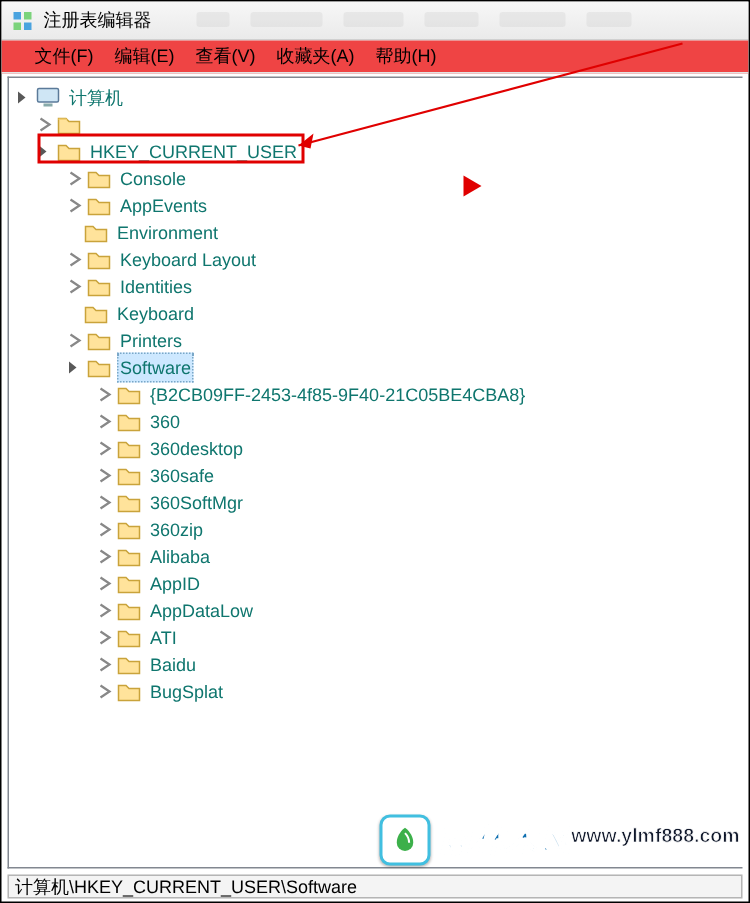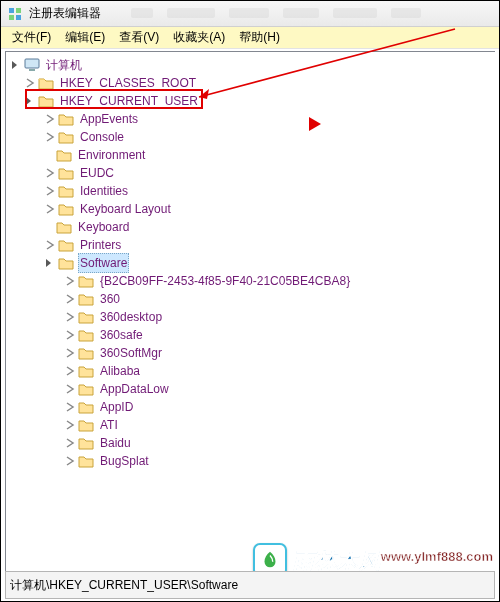--- a/index.html
+++ b/index.html
@@ -1,39 +1,39 @@
 <!DOCTYPE html>
 <html><head>
 <meta charset="utf-8">
 <style>
   * { box-sizing: border-box; margin: 0; padding: 0; font-family: "Microsoft YaHei", "Segoe UI", Tahoma, sans-serif; }
   body { width: 500px; height: 602px; background: #fff; border: 1px solid #000; position: relative; overflow: hidden; }
   .titlebar { height: 26px; background: linear-gradient(#f7f7f7,#eaeaea); border-bottom: 1px solid #d0d0d0; display: flex; align-items: center; padding: 0 6px; font-size: 12px; }
   .titlebar .icon { width: 16px; height: 16px; margin-right: 6px; display:inline-flex; align-items:center; justify-content:center; }
-  .menubar { height: 22px; display: flex; align-items: center; padding: 0 11px; font-size: 12px; gap: 14px; border-bottom: 1px solid #e3e3e3; background:#fef9c3; }
+  .menubar { height: 22px; display: flex; align-items: center; padding: 0 22px; font-size: 12px; gap: 14px; border-bottom: 1px solid #e3e3e3; background:#ef4444; }
   .menubar span { cursor: default; }
   .tree-pane { position: absolute; top: 50px; left: 4px; right: 4px; bottom: 22px; border: 1px solid #828790; border-right: none; background: #fff; overflow: hidden; }
-  .tree { padding: 4px 0 4px 4px; font-size: 12px; line-height: 18px; color: #701a75; }
+  .tree { padding: 4px 0 4px 4px; font-size: 12px; line-height: 18px; color: #0f766e; }
   .node { display: flex; align-items: center; height: 18px; white-space: nowrap; }
   .expander { width: 12px; height: 12px; display: inline-flex; align-items: center; justify-content: center; margin-right: 2px; cursor: pointer; }
   .expander svg { width:10px; height:10px; }
   .spacer { display:inline-block; width:12px; }
   .folder { width: 16px; height: 14px; margin-right: 4px; display:inline-flex; }
   .comp-icon { width:16px; height:16px; margin-right:4px; display:inline-flex; align-items:center; justify-content:center;}
   .label { padding: 0 2px; }
   .selected .label { background: #cde8ff; border: 1px dotted #7aa7c7; padding: 0 1px; }
   .red-box { position:absolute; border:2px solid #e00000; pointer-events:none; }
   .red-arrow-line { position:absolute; pointer-events:none; }
   .red-play { position:absolute; width:0; height:0; border-top:7px solid transparent; border-bottom:7px solid transparent; border-left:12px solid #e00000; pointer-events:none; }
-  .statusbar { position:absolute; left:4px; right:4px; bottom:2px; height:28px; border:1px solid #b5b5b5; background:#f4f4f4; font-size:12px; padding:1px 4px; display:flex; align-items:center; }
+  .statusbar { position:absolute; left:4px; right:4px; bottom:2px; height:16px; border:1px solid #b5b5b5; background:#f4f4f4; font-size:12px; padding:1px 4px; display:flex; align-items:center; }
   .watermark { position:absolute; right:6px; bottom:24px; display:flex; align-items:center; gap:6px; pointer-events:none; }
   .wm-badge { width:34px; height:34px; background:#fff; border:2px solid #41bfe0; border-radius:7px; display:flex; align-items:center; justify-content:center; box-shadow:0 1px 2px rgba(0,0,0,.3); }
   .wm-text { display:flex; flex-direction:row; line-height:1; }
   .wm-cn { font-size:21px; font-weight:700; color:#0f6fb0; letter-spacing:1px; font-style:italic; -webkit-text-stroke:1px #fff; }
-  .wm-url { font-size:13px; font-weight:700; color:#7f1d1d; -webkit-text-stroke:0.5px #fff; }
+  .wm-url { font-size:13px; font-weight:700; color:#0f172a; -webkit-text-stroke:0.5px #fff; }
   .indent { display:inline-block; }
   .ghost-top{ position:absolute; top:2px; left:130px; right:10px; height:20px; display:flex; gap:14px; opacity:.12; font-size:11px; align-items:center;}
   .ghost-top div{ background:#999; height:10px; border-radius:2px;}
 </style>
 </head>
 <body>
 
 <div class="ghost-top">
   <div style="width:22px"></div>
     <div style="width:48px"></div>
@@ -87,21 +87,20 @@
           <svg viewBox="0 0 10 10">
             <path d="M2 1 L8 5 L2 9" fill="none" stroke="#888" stroke-width="1.5"></path>
           </svg>
         </span>
       <span class="folder">
           <svg viewBox="0 0 16 14">
             <path d="M1 3 L6 3 L8 5 L15 5 L15 13 L1 13 Z" fill="#ffe39b" stroke="#c9a33b"></path>
             <path d="M1 3 L6 3 L7 4 L1 4 Z" fill="#f3cf72"></path>
           </svg>
         </span>
-      <span class="label">HKEY_CLASSES_ROOT</span>
     </div>
 
     <div class="node">
       <span class="indent" style="width:14px"></span>
       <span class="expander">
           <svg viewBox="0 0 10 10">
             <path d="M1 1 L6 5 L1 9 Z" fill="#595959"></path>
           </svg>
         </span>
       <span class="folder">
@@ -117,90 +116,76 @@
         <span class="expander">
           <svg viewBox="0 0 10 10">
             <path d="M2 1 L8 5 L2 9" fill="none" stroke="#888" stroke-width="1.5"></path>
           </svg>
         </span>
         <span class="folder">
           <svg viewBox="0 0 16 14">
             <path d="M1 3 L6 3 L8 5 L15 5 L15 13 L1 13 Z" fill="#ffe39b" stroke="#c9a33b"></path>
           </svg>
         </span>
+        <span class="label">Console</span>
+      </div>
+    <div class="node">
+        <span class="indent" style="width:34px"></span>
+        <span class="expander">
+          <svg viewBox="0 0 10 10">
+            <path d="M2 1 L8 5 L2 9" fill="none" stroke="#888" stroke-width="1.5"></path>
+          </svg>
+        </span>
+        <span class="folder">
+          <svg viewBox="0 0 16 14">
+            <path d="M1 3 L6 3 L8 5 L15 5 L15 13 L1 13 Z" fill="#ffe39b" stroke="#c9a33b"></path>
+          </svg>
+        </span>
         <span class="label">AppEvents</span>
       </div>
     <div class="node">
         <span class="indent" style="width:34px"></span>
-        <span class="expander">
-          <svg viewBox="0 0 10 10">
-            <path d="M2 1 L8 5 L2 9" fill="none" stroke="#888" stroke-width="1.5"></path>
-          </svg>
-        </span>
-        <span class="folder">
-          <svg viewBox="0 0 16 14">
-            <path d="M1 3 L6 3 L8 5 L15 5 L15 13 L1 13 Z" fill="#ffe39b" stroke="#c9a33b"></path>
-          </svg>
-        </span>
-        <span class="label">Console</span>
-      </div>
-    <div class="node">
-        <span class="indent" style="width:34px"></span>
         <span class="spacer"></span>
         <span class="folder">
           <svg viewBox="0 0 16 14">
             <path d="M1 3 L6 3 L8 5 L15 5 L15 13 L1 13 Z" fill="#ffe39b" stroke="#c9a33b"></path>
           </svg>
         </span>
         <span class="label">Environment</span>
       </div>
     <div class="node">
         <span class="indent" style="width:34px"></span>
         <span class="expander">
           <svg viewBox="0 0 10 10">
             <path d="M2 1 L8 5 L2 9" fill="none" stroke="#888" stroke-width="1.5"></path>
           </svg>
         </span>
         <span class="folder">
           <svg viewBox="0 0 16 14">
             <path d="M1 3 L6 3 L8 5 L15 5 L15 13 L1 13 Z" fill="#ffe39b" stroke="#c9a33b"></path>
           </svg>
         </span>
-        <span class="label">EUDC</span>
+        <span class="label">Keyboard Layout</span>
       </div>
     <div class="node">
         <span class="indent" style="width:34px"></span>
         <span class="expander">
           <svg viewBox="0 0 10 10">
             <path d="M2 1 L8 5 L2 9" fill="none" stroke="#888" stroke-width="1.5"></path>
           </svg>
         </span>
         <span class="folder">
           <svg viewBox="0 0 16 14">
             <path d="M1 3 L6 3 L8 5 L15 5 L15 13 L1 13 Z" fill="#ffe39b" stroke="#c9a33b"></path>
           </svg>
         </span>
         <span class="label">Identities</span>
       </div>
     <div class="node">
         <span class="indent" style="width:34px"></span>
-        <span class="expander">
-          <svg viewBox="0 0 10 10">
-            <path d="M2 1 L8 5 L2 9" fill="none" stroke="#888" stroke-width="1.5"></path>
-          </svg>
-        </span>
-        <span class="folder">
-          <svg viewBox="0 0 16 14">
-            <path d="M1 3 L6 3 L8 5 L15 5 L15 13 L1 13 Z" fill="#ffe39b" stroke="#c9a33b"></path>
-          </svg>
-        </span>
-        <span class="label">Keyboard Layout</span>
-      </div>
-    <div class="node">
-        <span class="indent" style="width:34px"></span>
         <span class="spacer"></span>
         <span class="folder">
           <svg viewBox="0 0 16 14">
             <path d="M1 3 L6 3 L8 5 L15 5 L15 13 L1 13 Z" fill="#ffe39b" stroke="#c9a33b"></path>
           </svg>
         </span>
         <span class="label">Keyboard</span>
       </div>
     <div class="node">
         <span class="indent" style="width:34px"></span>
@@ -307,49 +292,63 @@
         <span class="expander">
           <svg viewBox="0 0 10 10">
             <path d="M2 1 L8 5 L2 9" fill="none" stroke="#888" stroke-width="1.5"></path>
           </svg>
         </span>
         <span class="folder">
           <svg viewBox="0 0 16 14">
             <path d="M1 3 L6 3 L8 5 L15 5 L15 13 L1 13 Z" fill="#ffe39b" stroke="#c9a33b"></path>
           </svg>
         </span>
+        <span class="label">360zip</span>
+      </div>
+    <div class="node">
+        <span class="indent" style="width:54px"></span>
+        <span class="expander">
+          <svg viewBox="0 0 10 10">
+            <path d="M2 1 L8 5 L2 9" fill="none" stroke="#888" stroke-width="1.5"></path>
+          </svg>
+        </span>
+        <span class="folder">
+          <svg viewBox="0 0 16 14">
+            <path d="M1 3 L6 3 L8 5 L15 5 L15 13 L1 13 Z" fill="#ffe39b" stroke="#c9a33b"></path>
+          </svg>
+        </span>
         <span class="label">Alibaba</span>
       </div>
     <div class="node">
         <span class="indent" style="width:54px"></span>
         <span class="expander">
           <svg viewBox="0 0 10 10">
             <path d="M2 1 L8 5 L2 9" fill="none" stroke="#888" stroke-width="1.5"></path>
           </svg>
         </span>
         <span class="folder">
           <svg viewBox="0 0 16 14">
             <path d="M1 3 L6 3 L8 5 L15 5 L15 13 L1 13 Z" fill="#ffe39b" stroke="#c9a33b"></path>
           </svg>
         </span>
+        <span class="label">AppID</span>
+      </div>
+    <div class="node">
+        <span class="indent" style="width:54px"></span>
+        <span class="expander">
+          <svg viewBox="0 0 10 10">
+            <path d="M2 1 L8 5 L2 9" fill="none" stroke="#888" stroke-width="1.5"></path>
+          </svg>
+        </span>
+        <span class="folder">
+          <svg viewBox="0 0 16 14">
+            <path d="M1 3 L6 3 L8 5 L15 5 L15 13 L1 13 Z" fill="#ffe39b" stroke="#c9a33b"></path>
+          </svg>
+        </span>
         <span class="label">AppDataLow</span>
-      </div>
-    <div class="node">
-        <span class="indent" style="width:54px"></span>
-        <span class="expander">
-          <svg viewBox="0 0 10 10">
-            <path d="M2 1 L8 5 L2 9" fill="none" stroke="#888" stroke-width="1.5"></path>
-          </svg>
-        </span>
-        <span class="folder">
-          <svg viewBox="0 0 16 14">
-            <path d="M1 3 L6 3 L8 5 L15 5 L15 13 L1 13 Z" fill="#ffe39b" stroke="#c9a33b"></path>
-          </svg>
-        </span>
-        <span class="label">AppID</span>
       </div>
     <div class="node">
         <span class="indent" style="width:54px"></span>
         <span class="expander">
           <svg viewBox="0 0 10 10">
             <path d="M2 1 L8 5 L2 9" fill="none" stroke="#888" stroke-width="1.5"></path>
           </svg>
         </span>
         <span class="folder">
           <svg viewBox="0 0 16 14">

